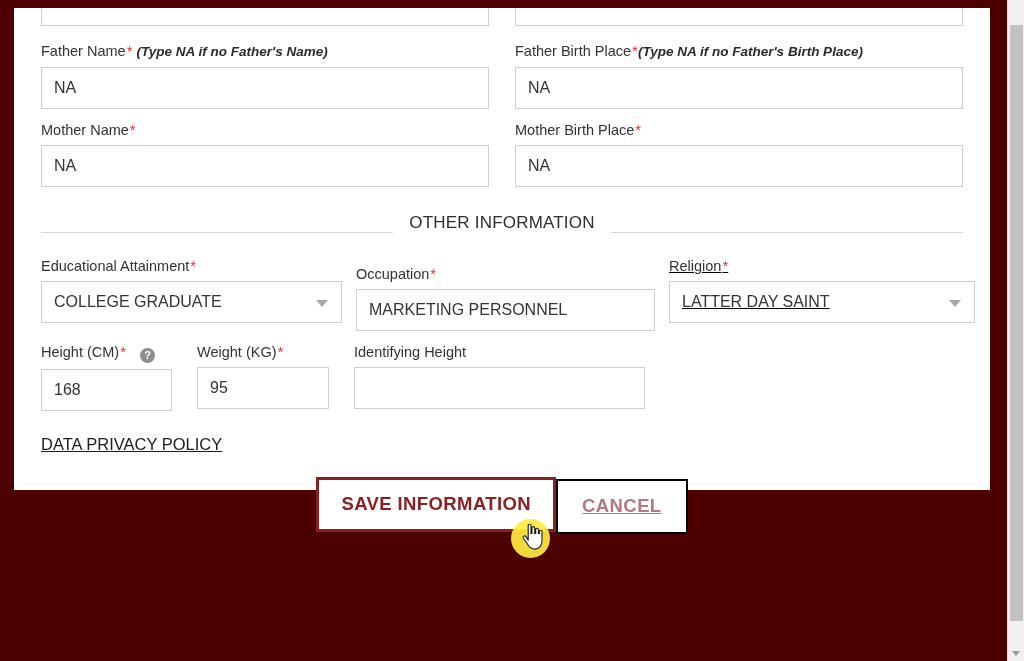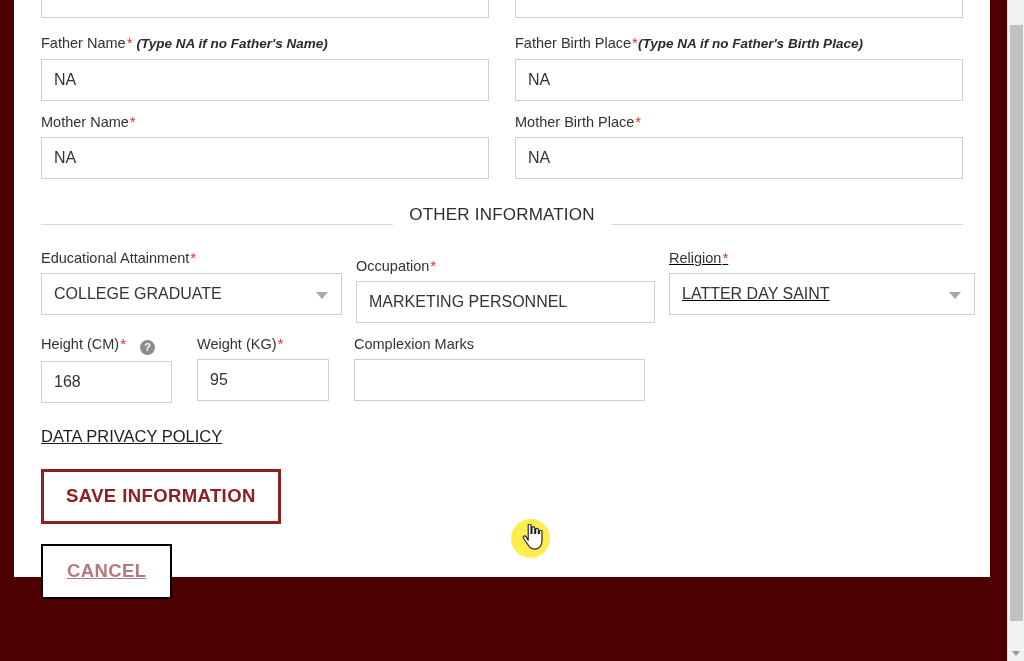--- a/index.html
+++ b/index.html
@@ -17,23 +17,23 @@
     width: 1024px;
     height: 661px;
     background: #4d0000;
     overflow: hidden;
   }
 
   
   .card {
     position: absolute;
     left: 14px;
-    top: 0;
+    top: 8px;
     width: 976px;
-    height: 577px;
+    height: 482px;
     background: #ffffff;
     padding-left: 45px;
   }
 
   .card-inner {
     position: absolute;
     left: 0; top: 0;
     width: 976px;
     padding: 0 27px;
   }
@@ -155,23 +155,21 @@
     color: #1d1d1d;
     text-decoration: underline;
     cursor: pointer;
   }
 
   
   .btn-row {
     display: flex;
     justify-content: center;
     align-items: flex-start;
-    gap: 18px;
     margin-top: 23px;
-    flex-direction: column;
   }
   .btn {
     background: #ffffff;
     font-family: "Liberation Sans", sans-serif;
     font-weight: bold;
     letter-spacing: 0.4px;
     cursor: pointer;
   }
   .btn-save {
     border: 3px solid #8c1f20;
@@ -357,21 +355,21 @@
             <span>Weight (KG)</span><span class="req">*</span>
           </div>
           <div class="ctrl-box">
             <input class="ctrl" type="text" value="95" style="">
           </div>
         </div>
 
 
         <div class="c-marks">
           <div class="field-label">
-            <span>Complexion Marks</span>
+            <span>Identifying Height</span>
           </div>
           <div class="ctrl-box">
             <input class="ctrl" type="text" value="" style="">
           </div>
         </div>
       </div>
 
       <div class="privacy-wrap">
         <span class="privacy-link">DATA PRIVACY POLICY</span>
       </div>

